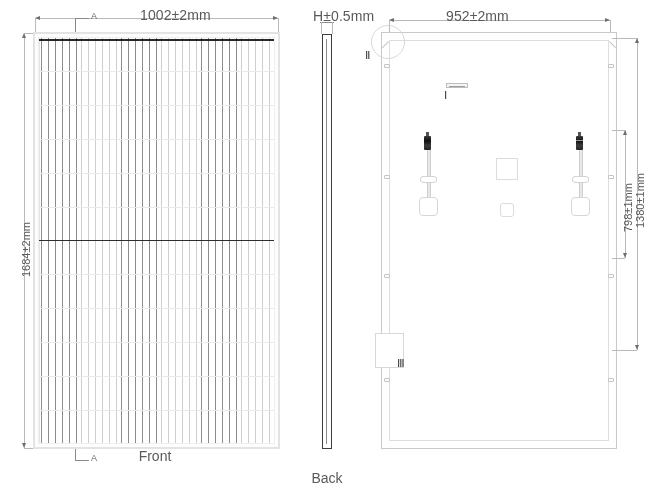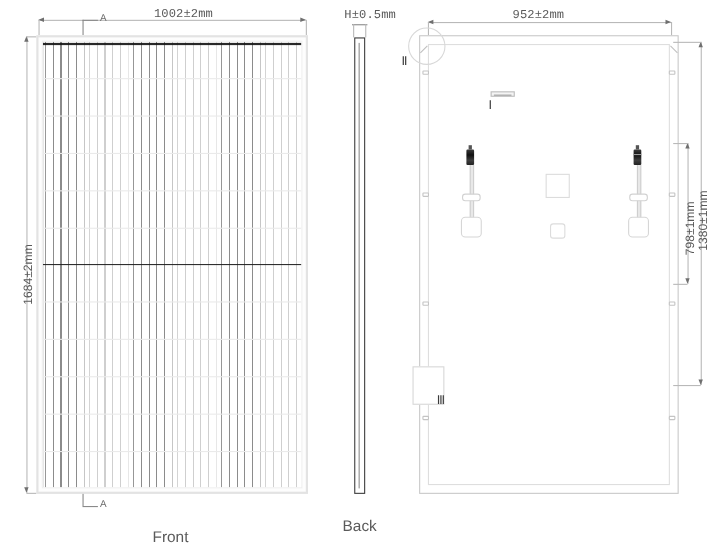--- a/index.html
+++ b/index.html
@@ -6,23 +6,22 @@
   body{
     width:661px;height:500px;background:#ffffff;
     font-family:"Liberation Sans", sans-serif;
     color:#4a4a4a;overflow:hidden;position:relative;
   }
   .stage{position:absolute;inset:0;}
   .abs{position:absolute;}
 
   
   .dim{
-    font-size:11px;color:#595959;white-space:nowrap;
+    font-size:14px;color:#595959;white-space:nowrap;
     letter-spacing:.1px;
-    font-family:Liberation Mono, monospace;
   }
   .dim-v{
     font-size:11px;color:#595959;white-space:nowrap;
     transform-origin:0 0;transform:rotate(-90deg);
   }
   .viewlabel{
     font-size:14px;color:#5a5a5a;text-align:center;white-space:nowrap;
   }
   .marker{
     font-size:11px;color:#3a3a3a;white-space:nowrap;
@@ -217,39 +216,39 @@
       <div class="busbar-top" style="top:1px;"></div>
       <div class="busbar-mid" style="top:202px;"></div>
 
     </div>
   </div>
 
   <div class="abs vline-d" style="left:75px;top:449px;height:11px;"></div>
   <div class="abs hline-d" style="left:75px;top:460px;width:14px;"></div>
   <div class="abs secmark" style="left:91px;top:453px;">A</div>
 
-  <div class="abs viewlabel" style="left:110px;top:480px;width:90px;">Front</div>
+  <div class="abs viewlabel" style="left:110px;top:448px;width:90px;">Front</div>
 
   <div class="abs hline-d" style="left:320px;top:22px;width:14px;"></div>
   <div class="abs vline" style="left:321px;top:22px;height:12px;"></div>
   <div class="abs vline" style="left:332px;top:22px;height:12px;"></div>
   <div class="abs dim" style="left:313px;top:8px;">H±0.5mm</div>
 
   <div class="abs" id="side-profile">
     <div id="side-inner"></div>
   </div>
 
   <div class="abs viewlabel" style="left:287px;top:470px;width:80px;">Back</div>
 
   <div class="abs hline" style="left:389px;top:20px;width:221px;"></div>
   <div class="abs arrow-l" style="left:389px;top:17.5px;"></div>
   <div class="abs arrow-r" style="left:605px;top:17.5px;"></div>
   <div class="abs vline" style="left:389px;top:20px;height:14px;"></div>
   <div class="abs vline" style="left:610px;top:20px;height:14px;"></div>
-  <div class="abs dim" style="left:466px;top:8px;">952±2mm</div>
+  <div class="abs dim" style="left:446px;top:8px;">952±2mm</div>
 
   <div class="abs" id="back-panel">
     <div id="back-inner"></div>
 
     <div class="corner-bev" style="left:2px;top:10px;transform:rotate(-45deg);"></div>
     <div class="corner-bev" style="right:2px;top:10px;transform:rotate(45deg);"></div>
 
     <div class="mhole" style="left:2px;top:31px;"></div>
     <div class="mhole" style="left:2px;top:142px;"></div>
     <div class="mhole" style="left:2px;top:241px;"></div>

